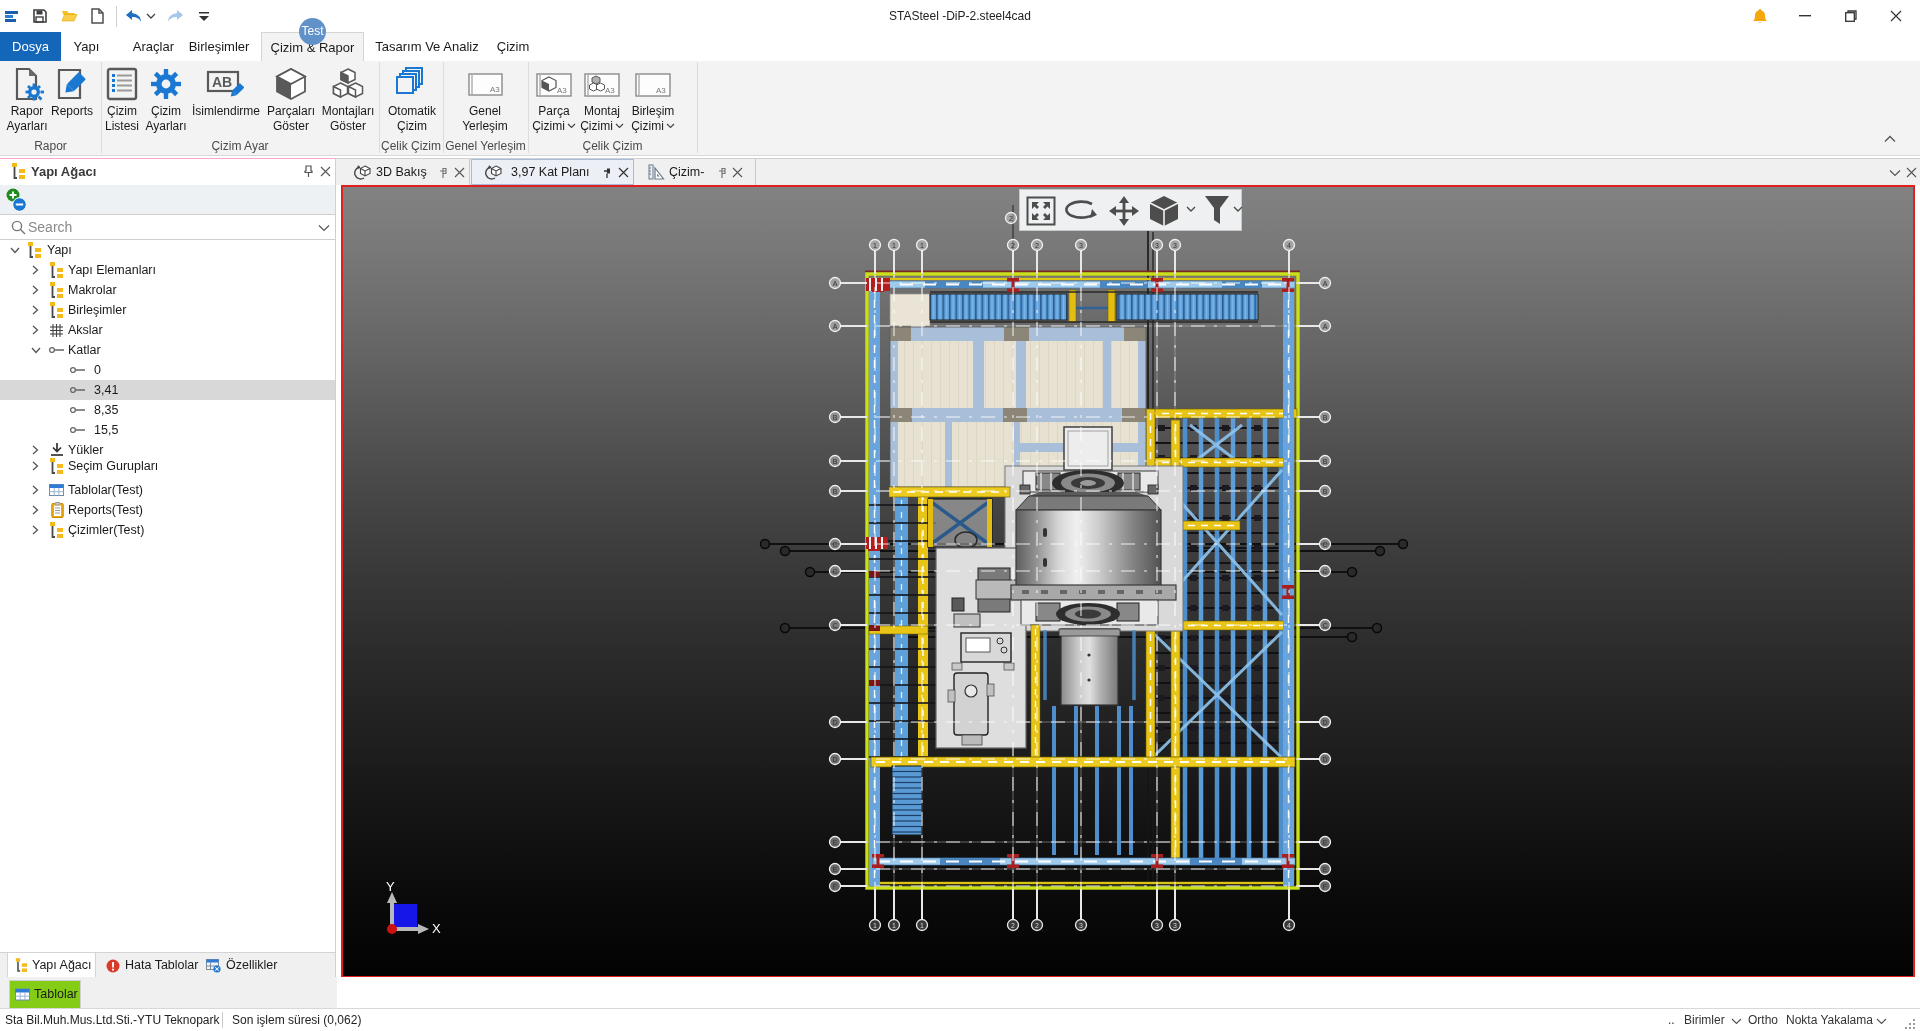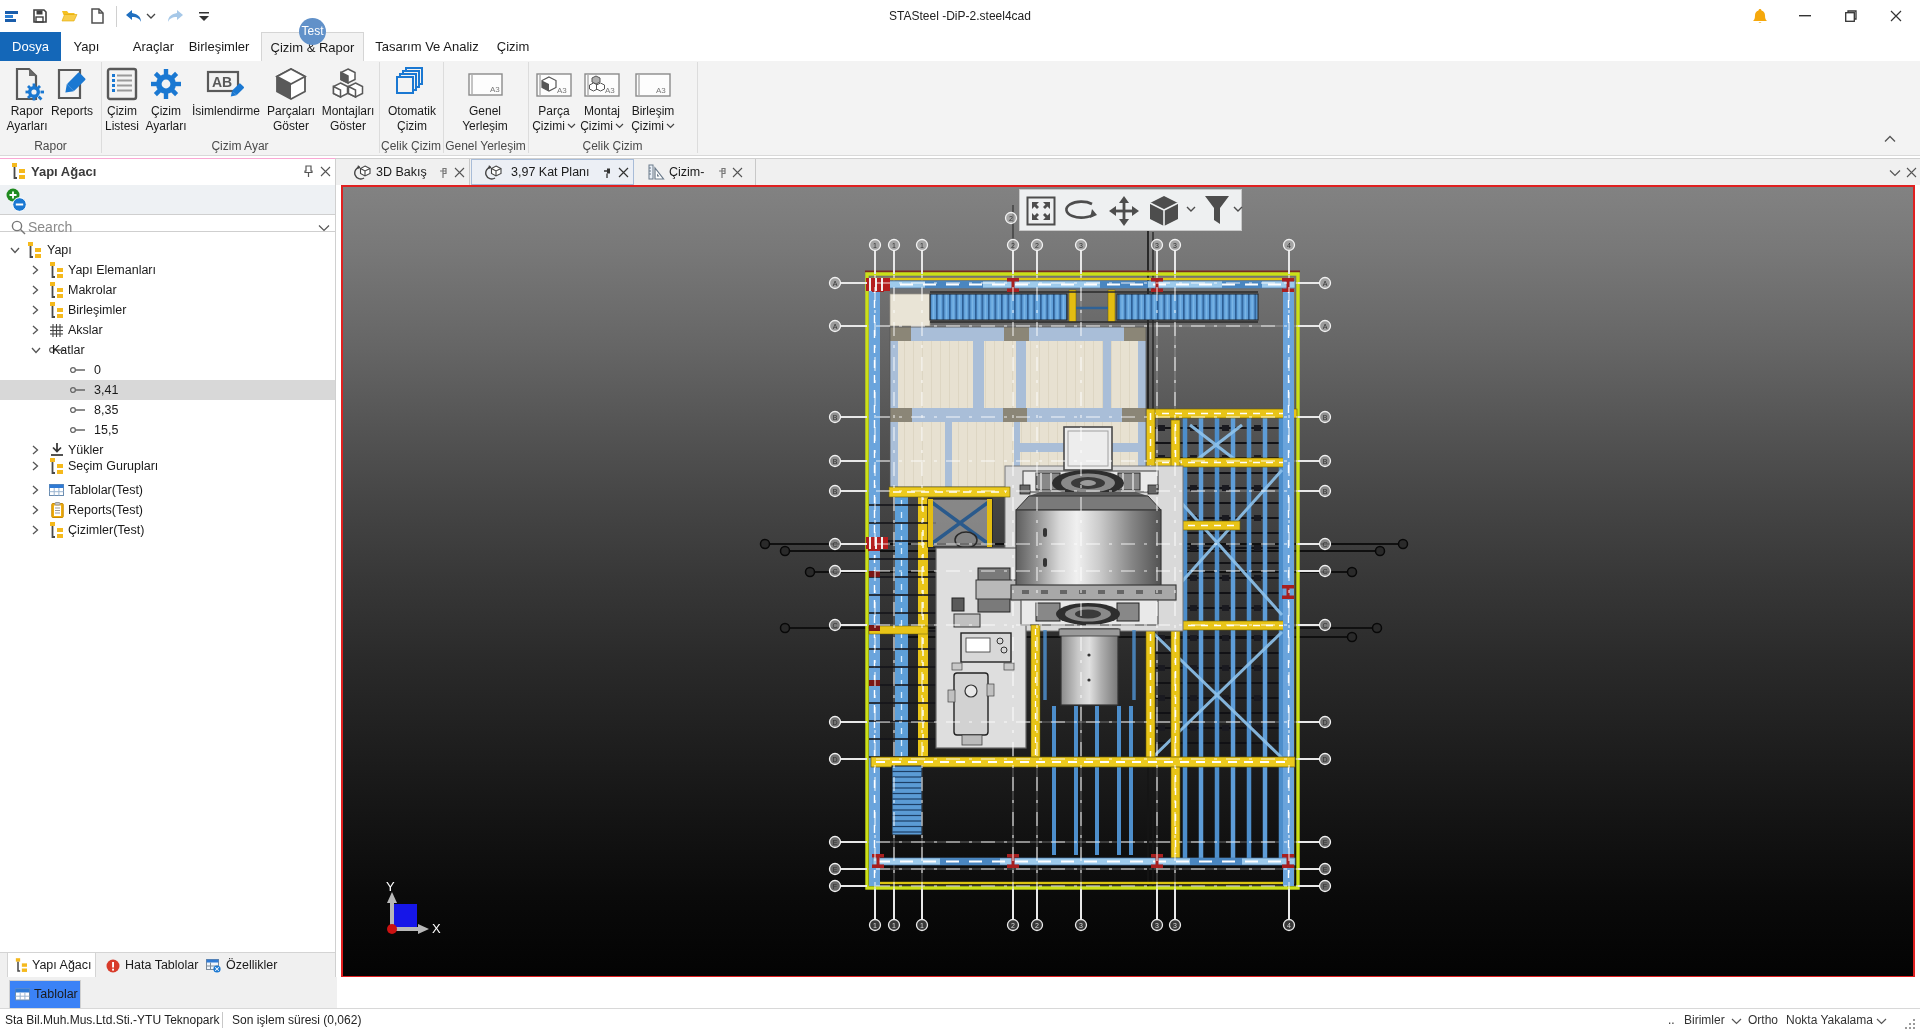--- a/index.html
+++ b/index.html
@@ -15,35 +15,35 @@
 #testbadge{position:absolute;left:299px;top:18px;width:27px;height:27px;border-radius:50%;background:#6191c9;color:#fff;font-size:12px;text-align:center;line-height:27px;z-index:5;}
 #ribbon{position:absolute;left:0;top:61px;width:1920px;height:95px;background:#f3f3f3;border-bottom:1px solid #d9d9d9;}
 .rsep{position:absolute;top:1px;width:1px;height:91px;background:#dcdcdc;}
 .rbtn{position:absolute;top:4px;text-align:center;font-size:12px;color:#1a1a1a;line-height:14.5px;}
 .rbtn svg{display:block;margin:2px auto 3px auto;}
 .glabel{position:absolute;top:78px;font-size:12px;color:#4a4a4a;text-align:center;}
 #lpanel{position:absolute;left:0;top:158px;width:336px;height:819px;background:#fff;border-top:1px solid #f9a8d4;border-right:1px solid #d0d0d0;}
 #lhead{position:absolute;left:0;top:0;width:335px;height:26px;background:#fff;}
 #lhead .ttl{position:absolute;left:31px;top:5px;font-size:13px;font-weight:bold;color:#3a3a3a;}
 #ltool{position:absolute;left:0;top:26px;width:335px;height:29px;background:#eef1f4;}
-#lsearch{position:absolute;left:0;top:55px;width:335px;height:18px;background:#fff;border-top:1px solid #cfcfcf;border-bottom:1px solid #cfcfcf;}
+#lsearch{position:absolute;left:0;top:55px;width:335px;height:26px;background:#fff;border-top:1px solid #cfcfcf;border-bottom:1px solid #cfcfcf;}
 #lsearch .ph{position:absolute;left:28px;top:4px;font-size:14px;color:#8a8a8a;}
 #ltree{position:absolute;left:0;top:81px;width:335px;height:712px;background:#fff;font-size:12.5px;color:#1a1a1a;}
 .trow{position:absolute;left:0;width:335px;height:20px;line-height:20px;}
 .trow .txt{position:absolute;top:0;}
 .sel{background:#d8d8d8;}
 #ltabs{position:absolute;left:0;top:793px;width:335px;height:26px;background:#f0f0f0;border-top:1px solid #d4d4d4;font-size:12.5px;color:#1a1a1a;}
 .ltab{position:absolute;top:0;height:25px;line-height:25px;}
 .ltab.on{background:#fff;border-left:1px solid #d4d4d4;border-right:1px solid #d4d4d4;}
 #tabbar{position:absolute;left:336px;top:158px;width:1584px;height:27px;background:#f0f0f0;border-top:1px solid #d0d0d0;font-size:12.5px;color:#1a1a1a;}
 .ctab{position:absolute;top:0;height:27px;text-decoration:underline;}
 #canvas{position:absolute;left:341px;top:185px;width:1574px;height:793px;border:2px solid #e02020;background:linear-gradient(180deg,#828282 0%,#787878 8%,#666666 20%,#555555 30%,#454545 40%,#373737 50%,#2a2a2a 60%,#1f1f1f 70%,#141414 80%,#0a0a0a 90%,#030303 100%);overflow:hidden;}
 #ftoolbar{position:absolute;left:676px;top:2px;width:223px;height:42px;background:#eef0f1;border:1px solid #c8c8c8;}
 #tbar2{position:absolute;left:0;top:977px;width:1920px;height:31px;background:#fff;font-size:12.5px;color:#1a1a1a;}
-#t2tab{position:absolute;left:9px;top:3px;width:72px;height:28px;background:#3b82f6;border:1px solid #d0d0d0;border-bottom:none;line-height:27px;}
+#t2tab{position:absolute;left:9px;top:3px;width:72px;height:28px;background:#84cc16;border:1px solid #d0d0d0;border-bottom:none;line-height:27px;}
 #status{position:absolute;left:0;top:1008px;width:1920px;height:23px;background:#fff;border-top:1px solid #d8d8d8;font-size:12px;color:#222;line-height:22px;}
 </style>
 </head>
 <body>
 <div id="titlebar">
 <svg class="abs" style="left:5px;top:9px" width="14" height="14" viewBox="0 0 14 14">
       <rect x="0" y="2" width="13" height="3" fill="#1a5dab"></rect>
       <rect x="0" y="6" width="8" height="3" fill="#2d7fd3"></rect>
       <rect x="0" y="10" width="11" height="3" fill="#1a5dab"></rect>
     </svg>
@@ -339,21 +339,21 @@
         <span class="txt" style="left:68px">Akslar</span>
       </div>
 <div class="trow" style="top:100px">
         <svg class="abs" style="left:31px;top:7px" width="10" height="7" viewBox="0 0 10 7">
           <path d="M1 1 L5 5.5 L9 1" fill="none" stroke="#555" stroke-width="1.3"></path>
         </svg>
         <svg class="abs" style="left:49px;top:6px" width="16" height="8" viewBox="0 0 16 8">
           <circle cx="3" cy="4" r="2.4" fill="none" stroke="#666" stroke-width="1.3"></circle>
           <line x1="6" y1="4" x2="15" y2="4" stroke="#666" stroke-width="1.5"></line>
         </svg>
-        <span class="txt" style="left:52px">Katlar</span>
+        <span class="txt" style="left:68px">Katlar</span>
       </div>
 <div class="trow" style="top:120px">
         <svg class="abs" style="left:70px;top:6px" width="16" height="8" viewBox="0 0 16 8">
           <circle cx="3" cy="4" r="2.4" fill="none" stroke="#666" stroke-width="1.3"></circle>
           <line x1="6" y1="4" x2="15" y2="4" stroke="#666" stroke-width="1.5"></line>
         </svg>
         <span class="txt" style="left:94px">0</span>
       </div>
 <div class="trow sel" style="top:140px">
         <svg class="abs" style="left:70px;top:6px" width="16" height="8" viewBox="0 0 16 8">

